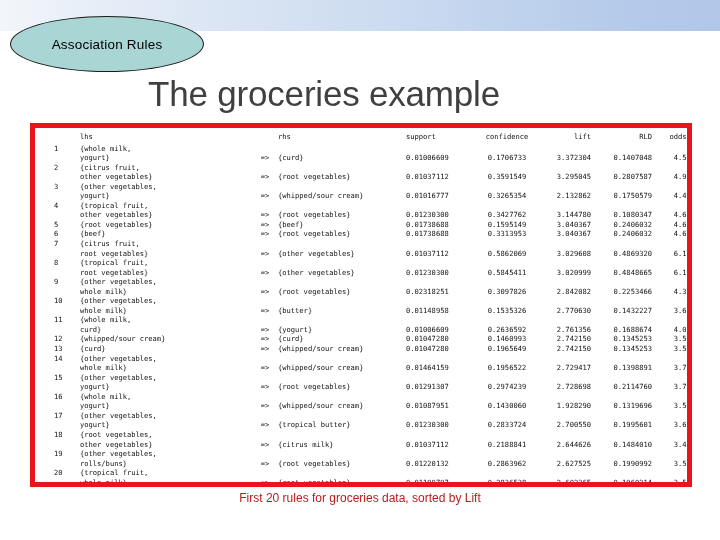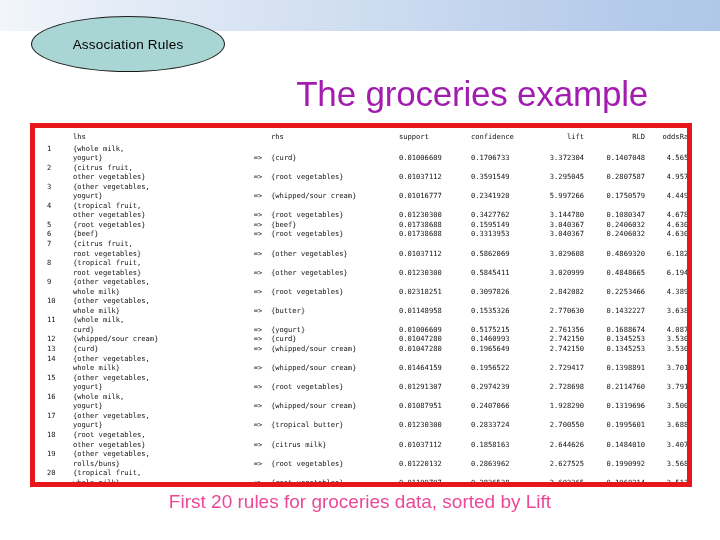--- a/index.html
+++ b/index.html
@@ -20,21 +20,21 @@
     position: absolute;
     left: 0; top: 0;
     width: 720px;
     height: 31px;
     background: linear-gradient(to right, #f2f6fb 0%, #e3ebf6 18%, #cddcf0 52%, #b4caea 88%, #b0c7e8 100%);
   }
 
   
   #title-bubble {
     position: absolute;
-    left: 31px;
+    left: 10px;
     top: 16px;
     width: 194px;
     height: 56px;
     border-radius: 50%;
     background: #a9d6d4;
     border: 1px solid #1a1a1a;
     box-sizing: border-box;
     display: flex;
     align-items: center;
     justify-content: center;
@@ -45,43 +45,43 @@
     letter-spacing: .2px;
     white-space: nowrap;
   }
 
   
   #slide-title {
     position: absolute;
     left: 0;
     top: 73px;
     width: 648px;
-    text-align: right;
+    text-align: center;
     font-size: 35px;
     line-height: 42px;
-    color: #a21caf;
+    color: #404040;
     font-weight: normal;
     letter-spacing: -0.2px;
   }
 
   
   #code-frame {
     position: absolute;
     left: 30px;
     top: 123px;
     width: 662px;
     height: 364px;
     box-sizing: border-box;
     border: 5px solid #e8161a;
     background: #ffffff;
     overflow: hidden;
   }
   #code-inner {
     position: absolute;
-    left: 4px; top: 0;
+    left: 11px; top: 0;
     width: 652px;
     height: 354px;
     padding: 4px 0 0 0;
     box-sizing: border-box;
     border-radius: 17px;
   }
 
   table.rules {
     border-collapse: collapse;
     font-family: "DejaVu Sans Mono", "Liberation Mono", monospace;
@@ -99,39 +99,39 @@
     vertical-align: top;
     overflow: hidden;
   }
 
   
   .c-idx   { width: 26px; text-align: left;  padding-left: 8px !important; }
   .c-lhs   { width: 172px; text-align: left; }
   .c-arrow { width: 26px;  text-align: center; }
   .c-rhs   { width: 128px; text-align: left; }
   .c-sup   { width: 66px;  }
-  .c-conf  { width: 58px;  text-align: left; padding-left: 6px !important; }
+  .c-conf  { width: 58px;  text-align: center; padding-left: 6px !important; }
   .c-lift  { width: 50px;  text-align: right; padding-left: 5px !important; }
   .c-rld   { width: 56px;  text-align: right; padding-left: 5px !important; }
   .c-odds  { width: 50px;  text-align: right; padding-left: 6px !important; }
 
   thead .hdr td { padding-bottom: 2px; }
 
   
   tr.rule-line td { height: 9.55px; }
 
   
   #caption {
     position: absolute;
     left: 0;
     top: 491px;
     width: 720px;
     text-align: center;
-    font-size: 19px;
-    color: #ec4899;
+    font-size: 12px;
+    color: #b91c1c;
   }
 </style>
 </head>
 <body>
 
 <div id="top-band"></div>
 
 <div id="title-bubble">
   <span id="title-bubble-label">Association Rules</span>
 </div>
@@ -210,22 +210,22 @@
             <td class="c-lift"></td>
             <td class="c-rld"></td>
             <td class="c-odds"></td>
           </tr>
           <tr class="rule-line">
             <td class="c-idx"></td>
             <td class="c-lhs">yogurt}</td>
             <td class="c-arrow">=&gt;</td>
             <td class="c-rhs">{whipped/sour cream}</td>
             <td class="c-sup">0.01016777</td>
-            <td class="c-conf">0.2341920</td>
-            <td class="c-lift">5.997266</td>
+            <td class="c-conf">0.3265354</td>
+            <td class="c-lift">2.132862</td>
             <td class="c-rld">0.1750579</td>
             <td class="c-odds">4.449668</td>
           </tr>
           <tr class="rule-line">
             <td class="c-idx">4</td>
             <td class="c-lhs">{tropical fruit,</td>
             <td class="c-arrow"></td>
             <td class="c-rhs"></td>
             <td class="c-sup"></td>
             <td class="c-conf"></td>
@@ -364,21 +364,21 @@
             <td class="c-lift"></td>
             <td class="c-rld"></td>
             <td class="c-odds"></td>
           </tr>
           <tr class="rule-line">
             <td class="c-idx"></td>
             <td class="c-lhs">curd}</td>
             <td class="c-arrow">=&gt;</td>
             <td class="c-rhs">{yogurt}</td>
             <td class="c-sup">0.01006609</td>
-            <td class="c-conf">0.5175215</td>
+            <td class="c-conf">0.2636592</td>
             <td class="c-lift">2.761356</td>
             <td class="c-rld">0.1688674</td>
             <td class="c-odds">4.087797</td>
           </tr>
           <tr class="rule-line">
             <td class="c-idx">12</td>
             <td class="c-lhs">{whipped/sour cream}</td>
             <td class="c-arrow">=&gt;</td>
             <td class="c-rhs">{curd}</td>
             <td class="c-sup">0.01047280</td>
@@ -452,21 +452,21 @@
             <td class="c-lift"></td>
             <td class="c-rld"></td>
             <td class="c-odds"></td>
           </tr>
           <tr class="rule-line">
             <td class="c-idx"></td>
             <td class="c-lhs">yogurt}</td>
             <td class="c-arrow">=&gt;</td>
             <td class="c-rhs">{whipped/sour cream}</td>
             <td class="c-sup">0.01087951</td>
-            <td class="c-conf">0.2407066</td>
+            <td class="c-conf">0.1430060</td>
             <td class="c-lift">1.928290</td>
             <td class="c-rld">0.1319696</td>
             <td class="c-odds">3.500414</td>
           </tr>
           <tr class="rule-line">
             <td class="c-idx">17</td>
             <td class="c-lhs">{other vegetables,</td>
             <td class="c-arrow"></td>
             <td class="c-rhs"></td>
             <td class="c-sup"></td>
@@ -496,21 +496,21 @@
             <td class="c-lift"></td>
             <td class="c-rld"></td>
             <td class="c-odds"></td>
           </tr>
           <tr class="rule-line">
             <td class="c-idx"></td>
             <td class="c-lhs">other vegetables}</td>
             <td class="c-arrow">=&gt;</td>
             <td class="c-rhs">{citrus milk}</td>
             <td class="c-sup">0.01037112</td>
-            <td class="c-conf">0.1858163</td>
+            <td class="c-conf">0.2188841</td>
             <td class="c-lift">2.644626</td>
             <td class="c-rld">0.1484010</td>
             <td class="c-odds">3.407110</td>
           </tr>
           <tr class="rule-line">
             <td class="c-idx">19</td>
             <td class="c-lhs">{other vegetables,</td>
             <td class="c-arrow"></td>
             <td class="c-rhs"></td>
             <td class="c-sup"></td>

